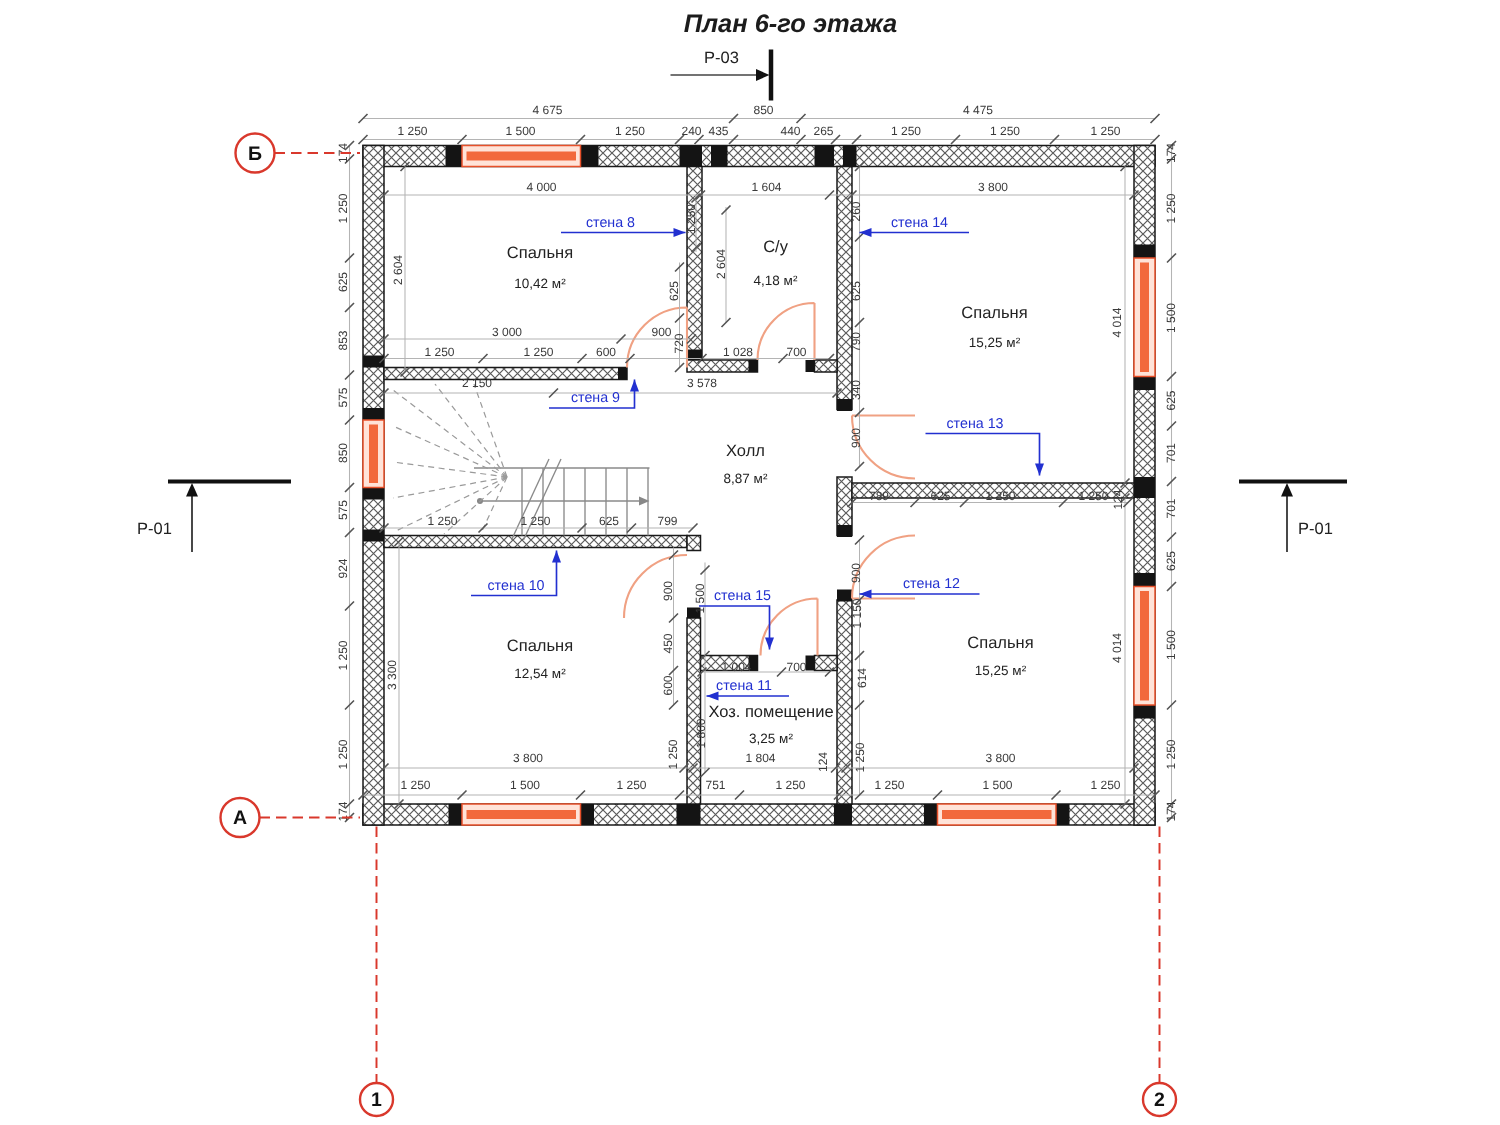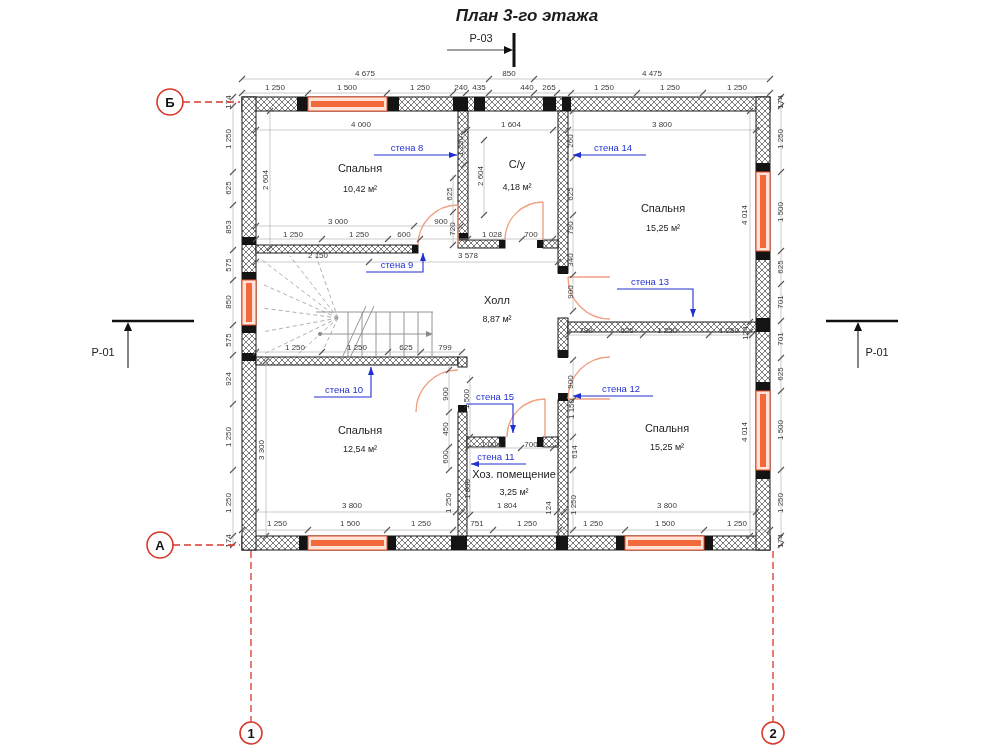--- a/index.html
+++ b/index.html
@@ -26,21 +26,21 @@
   .gcirc{fill:#fff;stroke:#d9382c;stroke-width:1.6;}
   .stair{stroke:#8a8a8a;stroke-width:0.9;fill:none;}
   .staird{stroke:#9a9a9a;stroke-width:0.8;fill:none;stroke-dasharray:4 3;}
   .bluestroke{stroke:#2230d0;stroke-width:1.1;fill:none;}
   .bluehead{fill:#2230d0;}
 </style>
 </head>
 <body>
 
 <div id="stage">
-  <div class="title">План 3-го этажа</div>
+  <div class="title">План 6-го этажа</div>
 
   <svg id="plan" width="1000" height="750" viewBox="0 0 1000 750">
     <defs>
       <pattern id="xh" width="6" height="6" patternUnits="userSpaceOnUse">
         <rect width="6" height="6" fill="#ffffff"></rect>
         <path d="M0,0 l6,6 M6,0 l-6,6" stroke="#5a5a5a" stroke-width="0.8"></path>
       </pattern>
     </defs>
 
     <rect class="redline" x="243" y="98" width="526" height="451"></rect>

